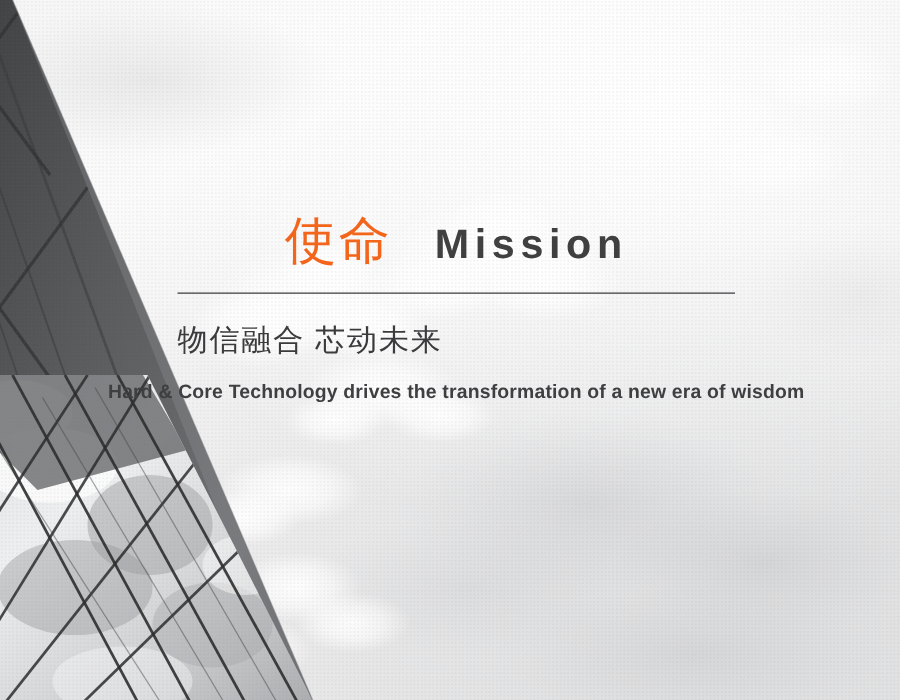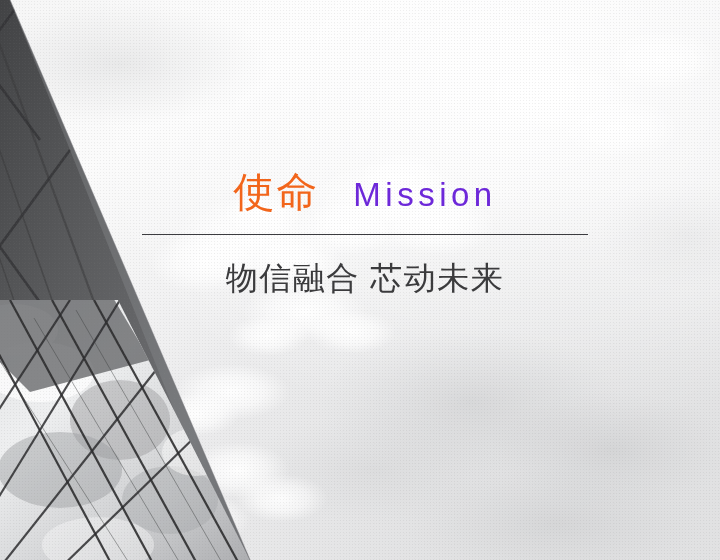--- a/index.html
+++ b/index.html
@@ -65,43 +65,43 @@
   }
   #headline-cn {
     font-size: 41px;
     font-weight: 400;
     line-height: 1;
     letter-spacing: 2px;
     color: #f2651b;
   }
   #headline-en {
     font-size: 33px;
-    font-weight: 400;
+    font-weight: 700;
     line-height: 1;
     letter-spacing: 4.5px;
-    color: #6d28d9;
+    color: #404040;
     margin-left: 34px;
   }
 
   #divider {
     position: absolute;
     left: 142px;
     top: 234px;
     width: 446px;
     height: 0;
     border-top: 1.6px solid #3c3c40;
   }
 
   #subtitle-cn {
     position: absolute;
     left: 142px;
     top: 258px;
     width: 446px;
-    text-align: center;
-    font-size: 32px;
+    text-align: left;
+    font-size: 24px;
     font-weight: 400;
     line-height: 1.28;
     letter-spacing: 1.5px;
     color: #3b3b3d;
     white-space: nowrap;
   }
 
   #subtitle-en {
     position: absolute;
     left: 60px;
@@ -287,16 +287,17 @@
     <div id="headline">
       <span id="headline-cn">使命</span>
       <span id="headline-en">Mission</span>
     </div>
 
     <div id="divider"></div>
 
     <div id="subtitle-cn">物信融合 芯动未来</div>
 
     <div id="subtitle-en">
+      <div class="line">Hard &amp; Core Technology drives the transformation of a new era of wisdom</div>
     </div>
 
   </div>
 </div>
 
 </body></html>

